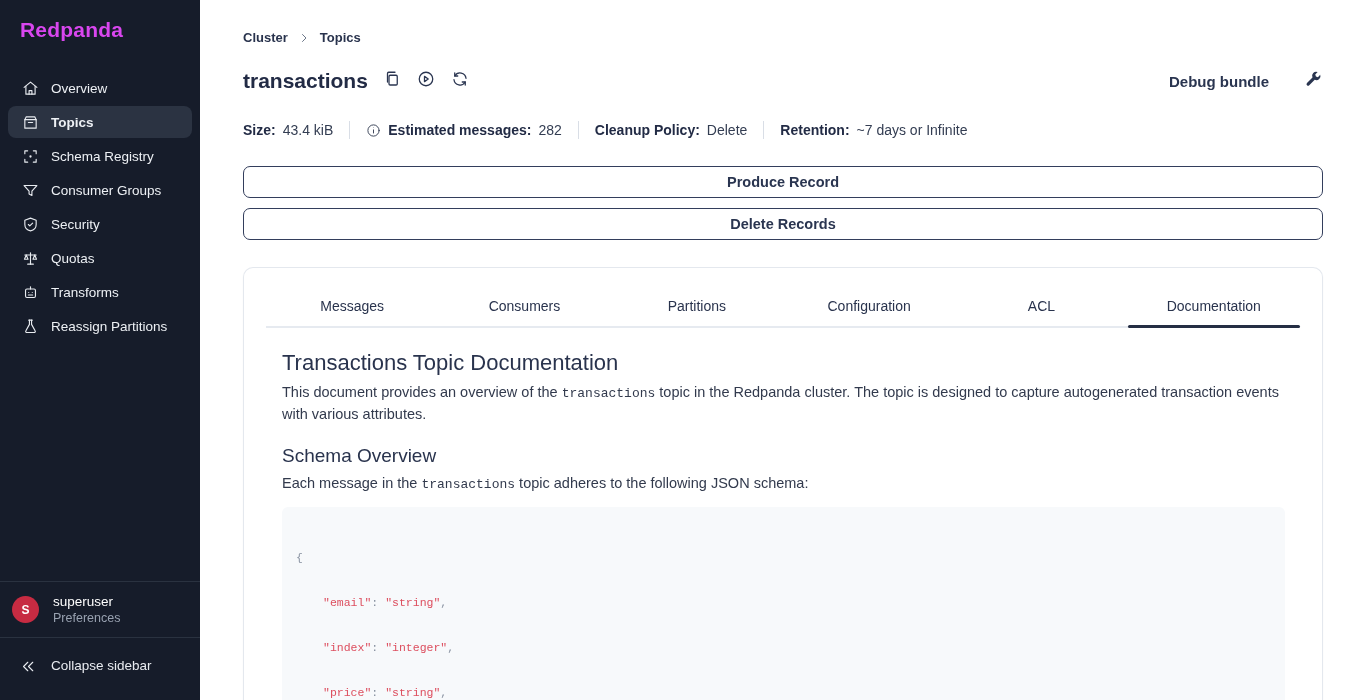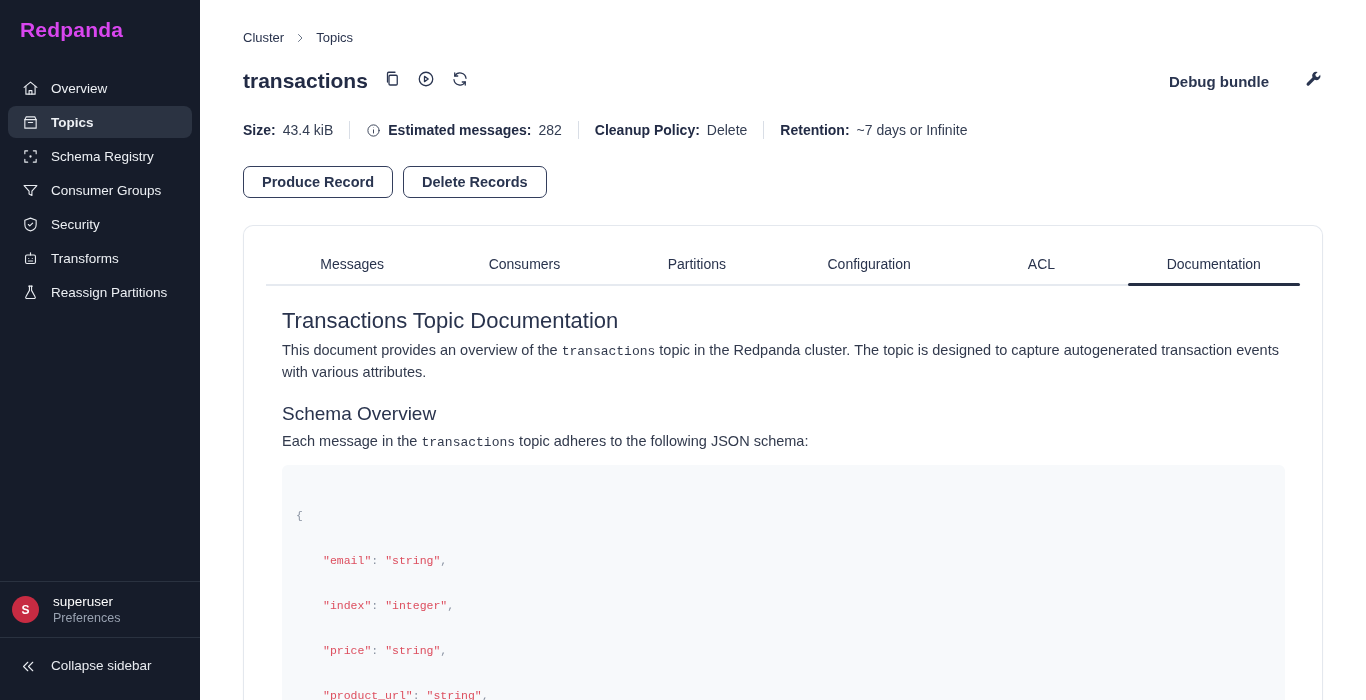--- a/index.html
+++ b/index.html
@@ -25,42 +25,42 @@
     display:flex; align-items:center; justify-content:center; font-size:12px; font-weight:600; }
   .profile-name { font-size:13.5px; font-weight:400; color:#FFFFFF; }
   .profile-sub { font-size:12.5px; color:#98A1B0; margin-top:2px; }
   .collapse { display:flex; align-items:flex-start; gap:14px; padding:20px 0 22px 20px;
     font-size:13.5px; color:#E8EBF0; cursor:pointer; }
 
   
   .main { margin-left:200px; width:1166px; height:700px; background:#fff; padding:0 43px; }
   .breadcrumb { display:flex; align-items:center; gap:10px; padding-top:30px;
     font-size:13px; color:#29334D; font-weight:500; }
-  .crumb { cursor:pointer; }
+  .crumb { cursor:pointer;font-weight:bold; }
   .crumb-sep svg { width:12px; height:12px; stroke:#6B7688; stroke-width:2; fill:none;
     stroke-linecap:round; stroke-linejoin:round; display:block; }
 
   .title-row { display:flex; align-items:center; margin-top:24px; }
   .page-title { font-size:21px; font-weight:700; color:#222B45; }
   .title-icons { display:flex; align-items:center; gap:14px; margin-left:14px; }
   .tbtn { width:20px; height:20px; cursor:pointer; display:flex; align-items:center; justify-content:center; }
   .tbtn svg { width:18px; height:18px; stroke:#2A3550; stroke-width:1.7; fill:none;
     stroke-linecap:round; stroke-linejoin:round; }
   .title-right { margin-left:auto; display:flex; align-items:center; gap:34px; }
   .debug-label { font-size:15px; font-weight:700; color:#2A3550; cursor:pointer; }
   .wrench svg { width:18px; height:18px; fill:#2A3550; stroke:none; }
 
   .stats { display:flex; align-items:center; margin-top:28px; font-size:14px; color:#333D52; }
   .stat { display:flex; align-items:center; gap:7px; }
   .stat-label { font-weight:700; color:#222B45; }
   .stat-sep { width:1px; height:18px; background:#D9DEE6; margin:0 16px; }
   .info-ic svg { width:15px; height:15px; stroke:#333D52; stroke-width:1.5; fill:none;
     stroke-linecap:round; display:block; }
 
-  .actions { display:flex; gap:10px; margin-top:27px; }
+  .actions { display:flex; gap:10px; margin-top:27px;flex-direction:column; }
   .btn { background:#fff; border:1px solid #333E5C; color:#2A3550; border-radius:7px;
     font-size:14.5px; font-weight:700; padding:7px 18px; cursor:pointer;
     font-family:inherit; }
 
   
   .card { margin-top:27px; border:1px solid #E4E8EE; border-bottom:none;
     border-radius:10px 10px 0 0; background:#fff; box-shadow:0 1px 2px rgba(20,30,60,.04);
     height:480px; overflow:hidden; }
   .tabs { display:flex; margin:22px 22px 0 22px; border-bottom:2px solid #E6EAF0; }
   .tab { flex:1; text-align:center; padding:8px 0 12px 0; font-size:14px; font-weight:500;
@@ -136,20 +136,32 @@
           <svg viewBox="0 0 24 24">
             <path d="M12 3l8 3v6c0 5-3.5 8-8 9-4.5-1-8-4-8-9V6l8-3z"></path>
             <path d="M9 12l2 2 4-4"></path>
           </svg>
         </span>
       <span>Security</span>
     </div>
     <div class="nav-item">
       <span class="ic">
           <svg viewBox="0 0 24 24">
+            <path d="M12 4v16"></path>
+            <path d="M8 20h8"></path>
+            <path d="M4 7h16"></path>
+            <path d="M6 7l-2.5 6h5L6 7z"></path>
+            <path d="M18 7l-2.5 6h5L18 7z"></path>
+          </svg>
+        </span>
+      <span>Quotas</span>
+    </div>
+    <div class="nav-item">
+      <span class="ic">
+          <svg viewBox="0 0 24 24">
             <rect x="5" y="7" width="14" height="12" rx="2"></rect>
             <path d="M12 4v3"></path>
             <circle cx="9.5" cy="12" r="0.8" fill="#E8EBF0" stroke="none"></circle>
             <circle cx="14.5" cy="12" r="0.8" fill="#E8EBF0" stroke="none"></circle>
             <path d="M9 15.5h6"></path>
           </svg>
         </span>
       <span>Transforms</span>
     </div>
     <div class="nav-item">

